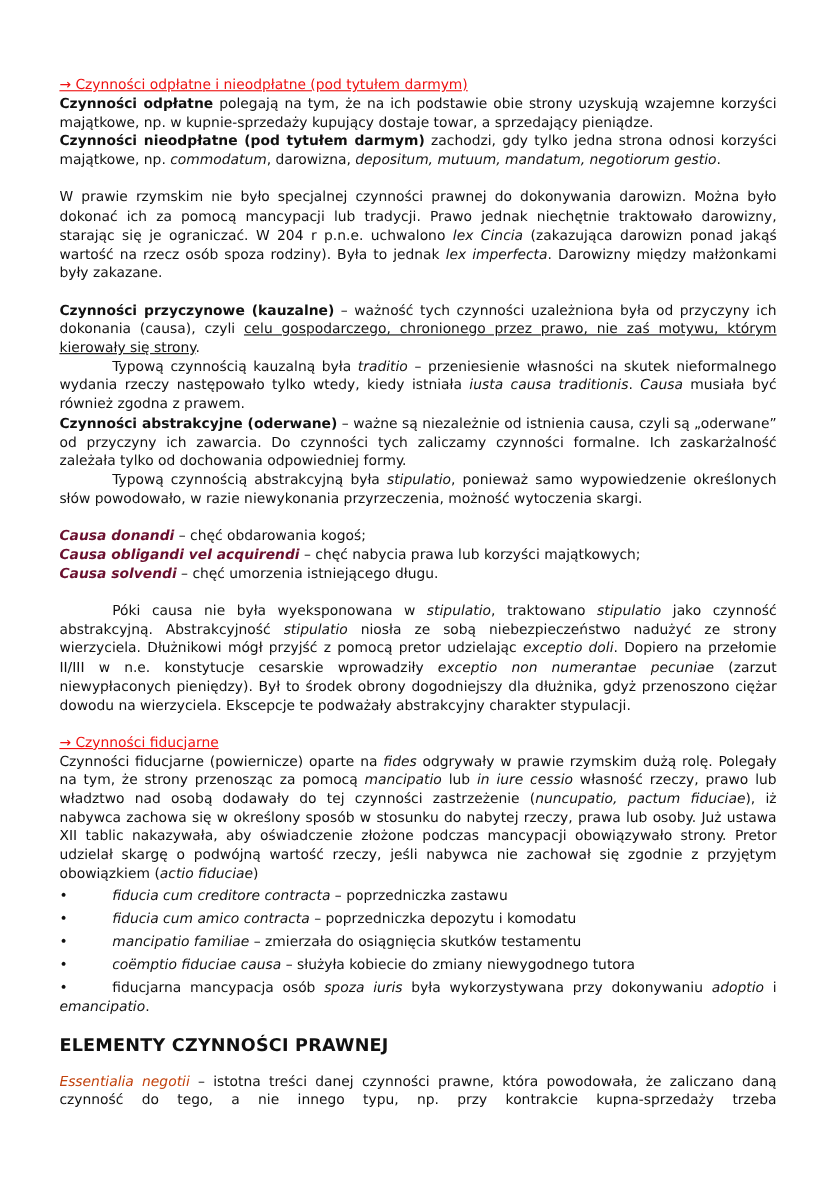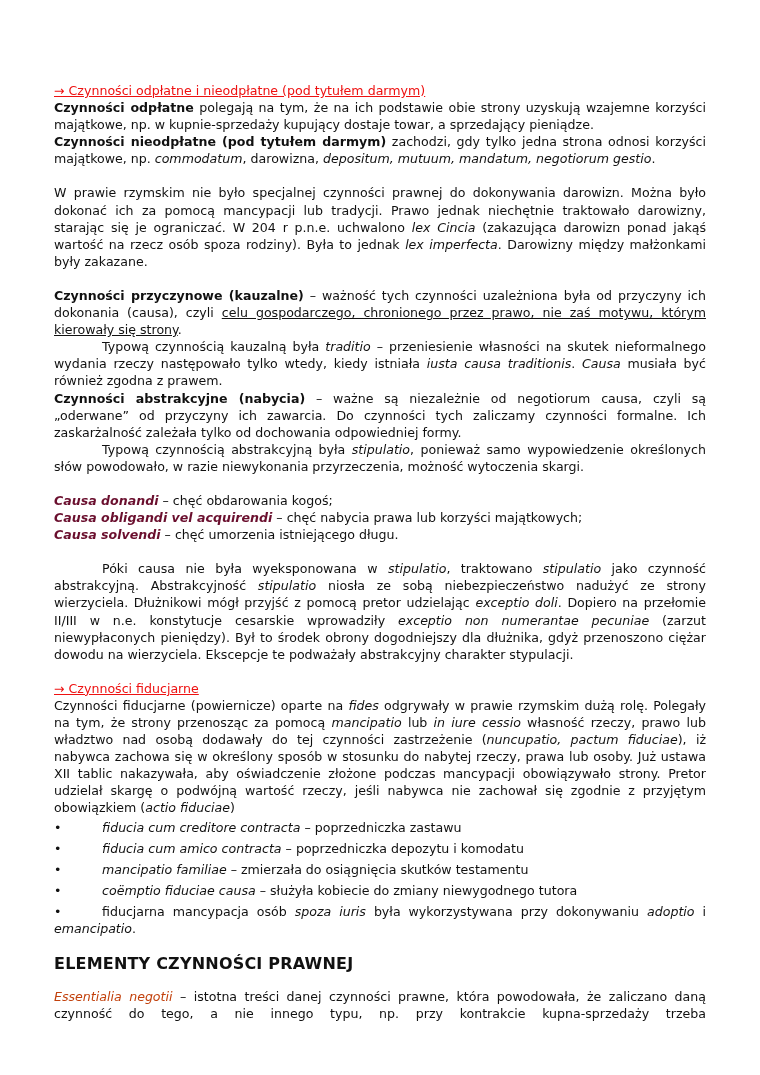--- a/index.html
+++ b/index.html
@@ -1,18 +1,18 @@
 <!DOCTYPE html>
 <html><head>
 <meta charset="utf-8">
 <style>
   html, body { margin:0; padding:0; background:#ffffff; }
   body { width:760px; height:1075px; overflow:hidden; position:relative; }
   .page {
-    position:absolute; left:54px; top:82px; width:652px;
+    position:absolute; left:54px; top:68px; width:652px;
     font-family:"DejaVu Sans", sans-serif; font-size:12.6px; line-height:17.1px;
     color:#111;
     text-align:justify;
   }
   p { margin:0; }
   .gap { height:17px; }
   .sec { color:#ee1111; text-decoration:underline; text-align:left; }
   b { font-weight:bold; }
   i { font-style:italic; }
   .u { text-decoration:underline; }
@@ -33,21 +33,21 @@
 
   <p class="sec">→ Czynności odpłatne i nieodpłatne (pod tytułem darmym)</p>
   <p><b>Czynności odpłatne</b><span> polegają na tym, że na ich podstawie obie strony uzyskują wzajemne korzyści majątkowe, np. w kupnie-sprzedaży kupujący dostaje towar, a sprzedający pieniądze.</span></p>
   <p><b>Czynności nieodpłatne (pod tytułem darmym)</b><span> zachodzi, gdy tylko jedna strona odnosi korzyści majątkowe, np. </span><i>commodatum</i><span>, darowizna, </span><i>depositum, mutuum, mandatum, negotiorum gestio</i><span>.</span></p>
   <div class="gap"></div>
   <p><span>W prawie rzymskim nie było specjalnej czynności prawnej do dokonywania darowizn. Można było dokonać ich za pomocą mancypacji lub tradycji. Prawo jednak niechętnie traktowało darowizny, starając się je ograniczać. W 204 r p.n.e. uchwalono </span><i>lex Cincia</i><span> (zakazująca darowizn ponad jakąś wartość na rzecz osób spoza rodziny). Była to jednak </span><i>lex imperfecta</i><span>. Darowizny między małżonkami były zakazane.</span></p>
   <div class="gap"></div>
 
   <p><b>Czynności przyczynowe (kauzalne)</b><span> – ważność tych czynności uzależniona była od przyczyny ich dokonania (causa), czyli </span><span class="u">celu gospodarczego, chronionego przez prawo, nie zaś motywu, którym kierowały się strony</span><span>.</span></p>
   <p class="indent"><span>Typową czynnością kauzalną była </span><i>traditio</i><span> – przeniesienie własności na skutek nieformalnego wydania rzeczy następowało tylko wtedy, kiedy istniała </span><i>iusta causa traditionis</i><span>. </span><i>Causa</i><span> musiała być również zgodna z prawem.</span></p>
-  <p><b>Czynności abstrakcyjne (nabycia)</b><span> – ważne są niezależnie od negotiorum causa, czyli są „oderwane” od przyczyny ich zawarcia. Do czynności tych zaliczamy czynności formalne. Ich zaskarżalność zależała tylko od dochowania odpowiedniej formy.</span></p>
+  <p><b>Czynności abstrakcyjne (oderwane)</b><span> – ważne są niezależnie od istnienia causa, czyli są „oderwane” od przyczyny ich zawarcia. Do czynności tych zaliczamy czynności formalne. Ich zaskarżalność zależała tylko od dochowania odpowiedniej formy.</span></p>
   <p class="indent"><span>Typową czynnością abstrakcyjną była </span><i>stipulatio</i><span>, ponieważ samo wypowiedzenie określonych słów powodowało, w razie niewykonania przyrzeczenia, możność wytoczenia skargi.</span></p>
   <div class="gap"></div>
 
   <div style="text-align:left;">
     <p><span class="causa">Causa donandi</span><span> – chęć obdarowania kogoś;</span></p>
     <p><span class="causa">Causa obligandi vel acquirendi</span><span> – chęć nabycia prawa lub korzyści majątkowych;</span></p>
     <p><span class="causa">Causa solvendi</span><span> – chęć umorzenia istniejącego długu.</span></p>
   </div>
   <div class="gap"></div>
 

